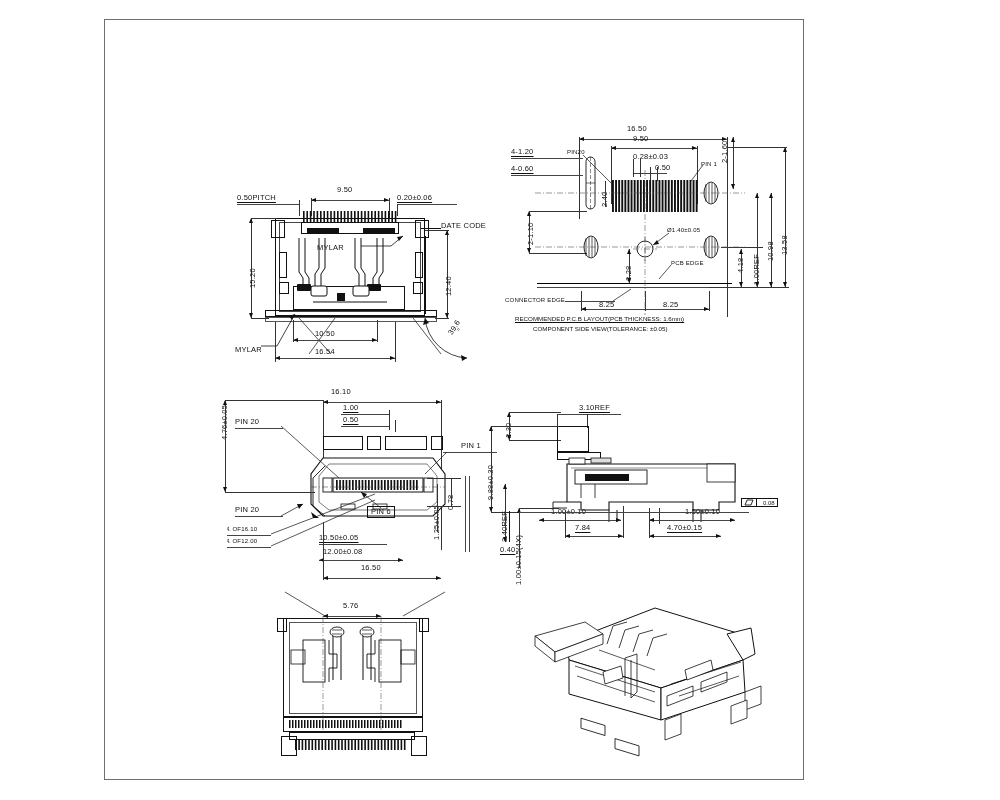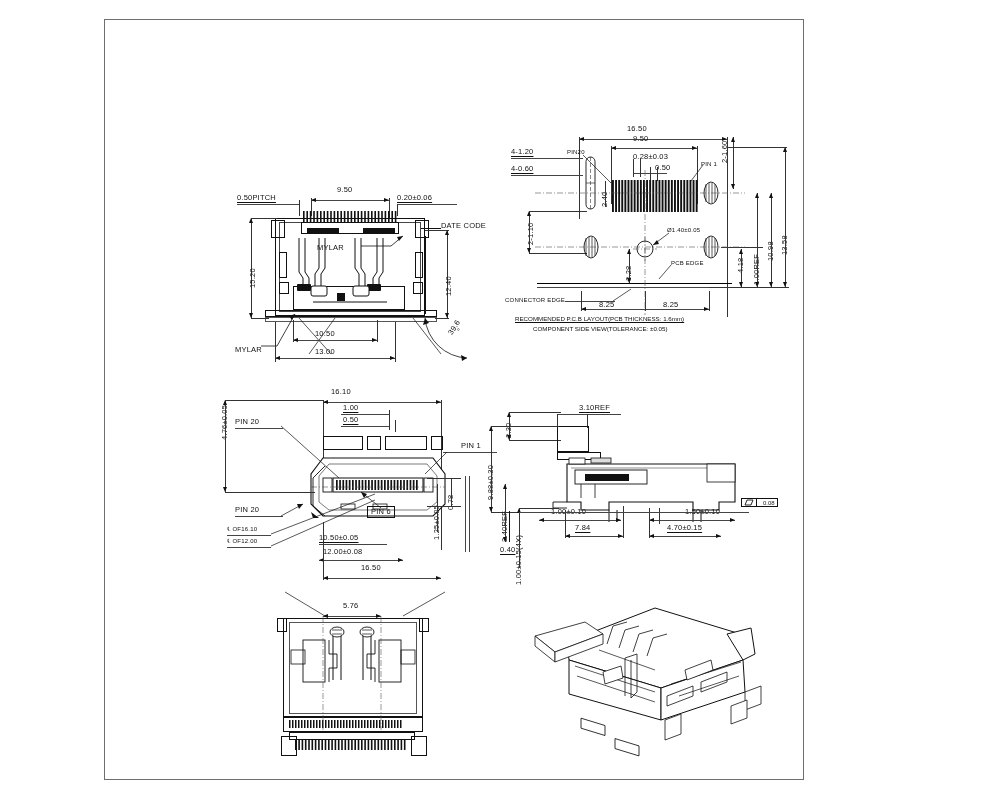--- a/index.html
+++ b/index.html
@@ -176,21 +176,21 @@
     <div class="ln hl thin" style="left:58px;top:170px;width:84px;"></div>
     <div class="arrow ar-l" style="left:58px;top:168px;"></div>
     <div class="arrow ar-r" style="left:137px;top:168px;"></div>
     <div class="lbl" style="left:80px;top:160px;">10.50</div>
     <div class="ext" style="left:58px;top:150px;height:22px;"></div>
     <div class="ext" style="left:142px;top:150px;height:22px;"></div>
 
     <div class="ln hl thin" style="left:40px;top:188px;width:120px;"></div>
     <div class="arrow ar-l" style="left:40px;top:186px;"></div>
     <div class="arrow ar-r" style="left:155px;top:186px;"></div>
-    <div class="lbl" style="left:80px;top:178px;">13.00</div>
+    <div class="lbl" style="left:80px;top:178px;">16.54</div>
     <div class="ext" style="left:40px;top:152px;height:40px;"></div>
     <div class="ext" style="left:160px;top:152px;height:40px;"></div>
 
     <svg style="position:absolute;left:186px;top:148px;" width="58" height="52">
       <path d="M4,0 A44,44 0 0 0 46,40" stroke="#111" stroke-width=".8" fill="none"></path>
       <polygon points="4,0 2,7 8,5" fill="#111"></polygon>
       <polygon points="46,40 40,37 41,43" fill="#111"></polygon>
     </svg>
     <div class="lbl" style="left:212px;top:162px;transform-origin:0 0;transform:rotate(-58deg);">39.6</div>
     <div class="lbl" style="left:222px;top:158px;font-size:7px;">°</div>

